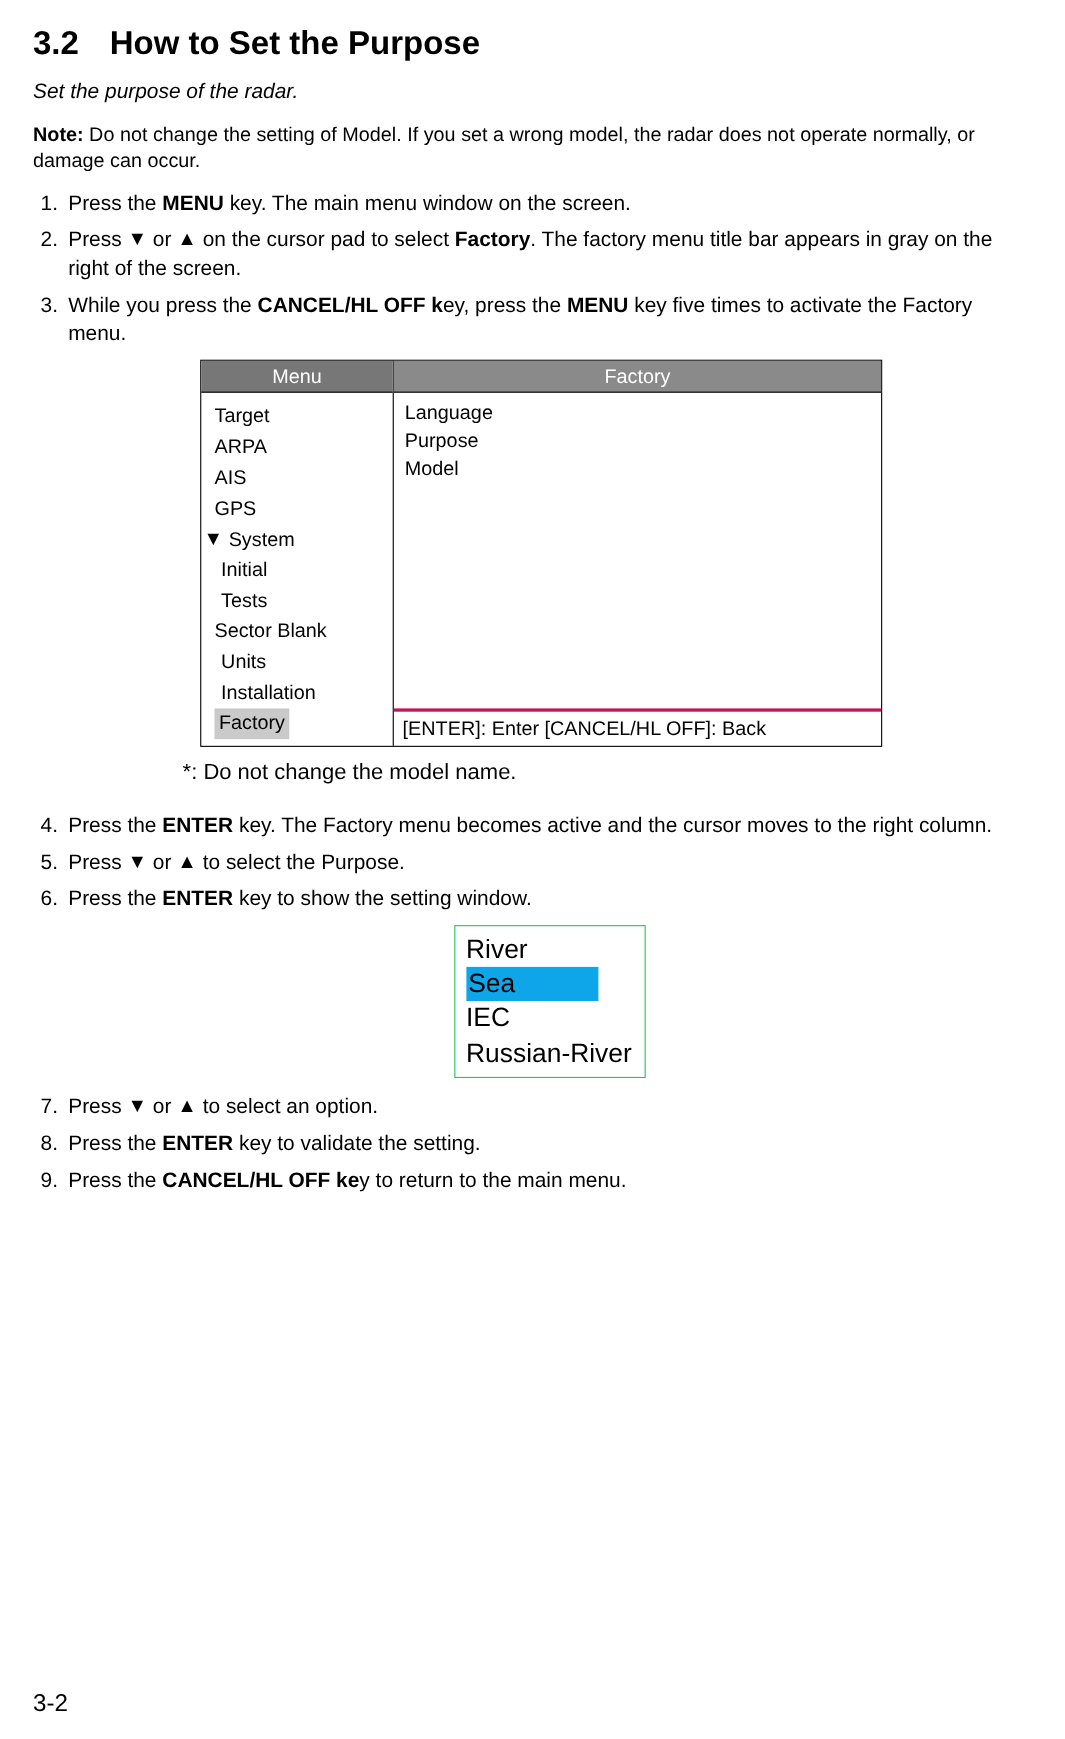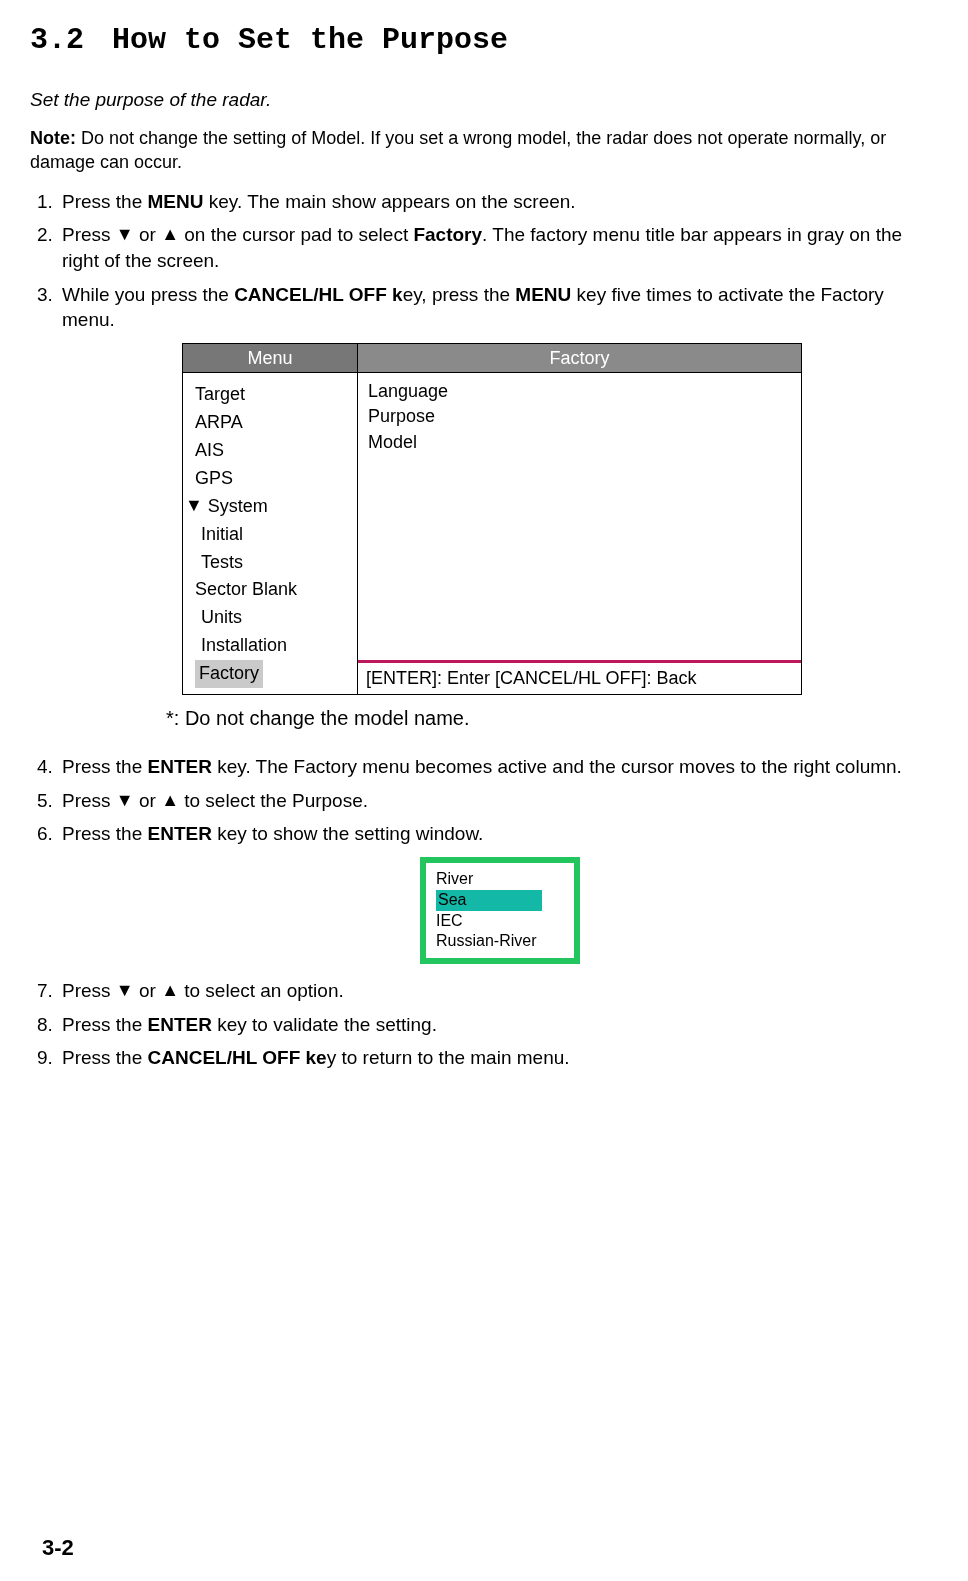--- a/index.html
+++ b/index.html
@@ -8,22 +8,21 @@
       background: #fff;
       color: #000;
       padding: 20px 30px 20px 30px;
       width: 968px;
       font-size: 18px;
       line-height: 1.35;
     }
     .section-heading {
       font-size: 30px;
       font-weight: bold;
-      margin-bottom: 26px;
-      font-family: Liberation Mono, monospace;
+      margin-bottom: 10px;
     }
     .section-num { display: inline-block; margin-right: 28px; }
     .intro { margin-bottom: 14px; font-size: 19px; font-style: italic; }
     .note { margin-bottom: 14px; font-size: 18px; }
     ol.steps { list-style: decimal; padding-left: 28px; font-size: 19px; }
     ol.steps > li { margin-bottom: 8px; padding-left: 4px; }
     .tri { font-size: 18px; display:inline-block; vertical-align: baseline; position: relative; top:-1px;}
 
     
     .menu-figure { margin: 10px 0 8px 120px; }
@@ -83,52 +82,51 @@
       line-height: 1.3;
     }
     .footnote {
       margin: 10px 0 22px 104px;
       font-size: 20px;
     }
 
     
     .popup-figure { margin: 10px 0 14px 0; display:flex; justify-content:center; }
     .popup {
-      border: 6px solid #22c55e;
+      border: 1px solid #22c55e;
       padding: 6px 12px 6px 10px;
-      font-size: 16px;
+      font-size: 24px;
       line-height: 1.3;
       min-width: 160px;
     }
-    .popup .selected { background: #14b8a6; display:inline-block; padding: 0 4px 0 2px; width: 106px;}
+    .popup .selected { background: #0ea5e9; display:inline-block; padding: 0 4px 0 2px; width: 120px;}
     .page-num {
       position: fixed;
       bottom: 18px;
       left: 30px;
-      font-weight: bold;
+      font-weight: normal;
       font-size: 22px;
-      margin-left: 12px;
     }
   </style>
 </head>
 <body>
 
 <h2 class="section-heading">
   <span class="section-num">3.2</span><span>How to Set the Purpose</span>
 </h2>
 
 <p class="intro">Set the purpose of the radar.</p>
 
 <p class="note">
   <strong>Note:</strong><span> Do not change the setting of Model. If you set a wrong model, the radar does not operate normally, or damage can occur.</span>
 </p>
 
 <ol class="steps">
   <li>
-    <span>Press the </span><strong>MENU</strong><span> key. The main show appears on the screen.</span>
+    <span>Press the </span><strong>MENU</strong><span> key. The main menu window on the screen.</span>
   </li>
   <li>
     <span>Press </span><span class="tri">▼</span><span> or </span><span class="tri">▲</span><span> on the cursor pad to select </span><strong>Factory</strong><span>. The factory menu title bar appears in gray on the right of the screen.</span>
   </li>
   <li>
     <span>While you press the </span><strong>CANCEL/HL OFF k</strong><span>ey, press the </span><strong>MENU</strong><span> key five times to activate the Factory menu.</span>
 
     <div class="menu-figure">
       <div class="menu-box">
         <div class="left-col">

